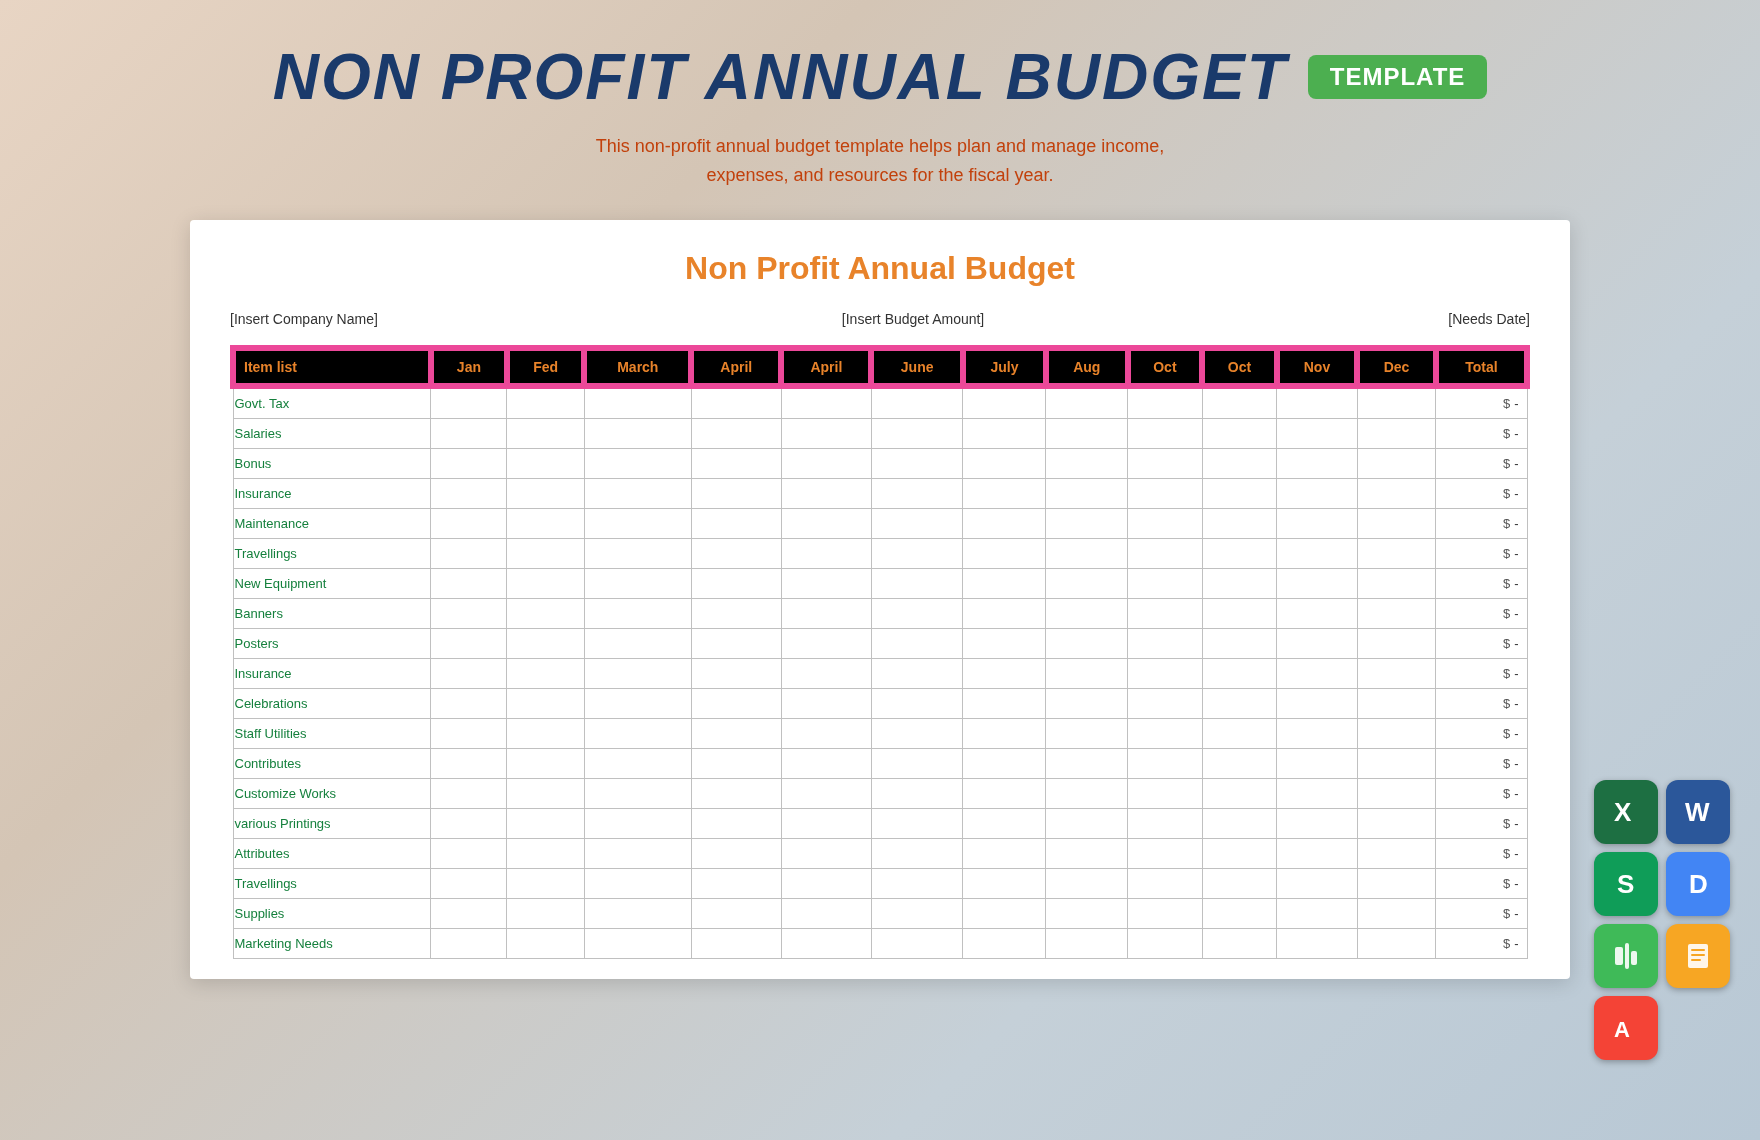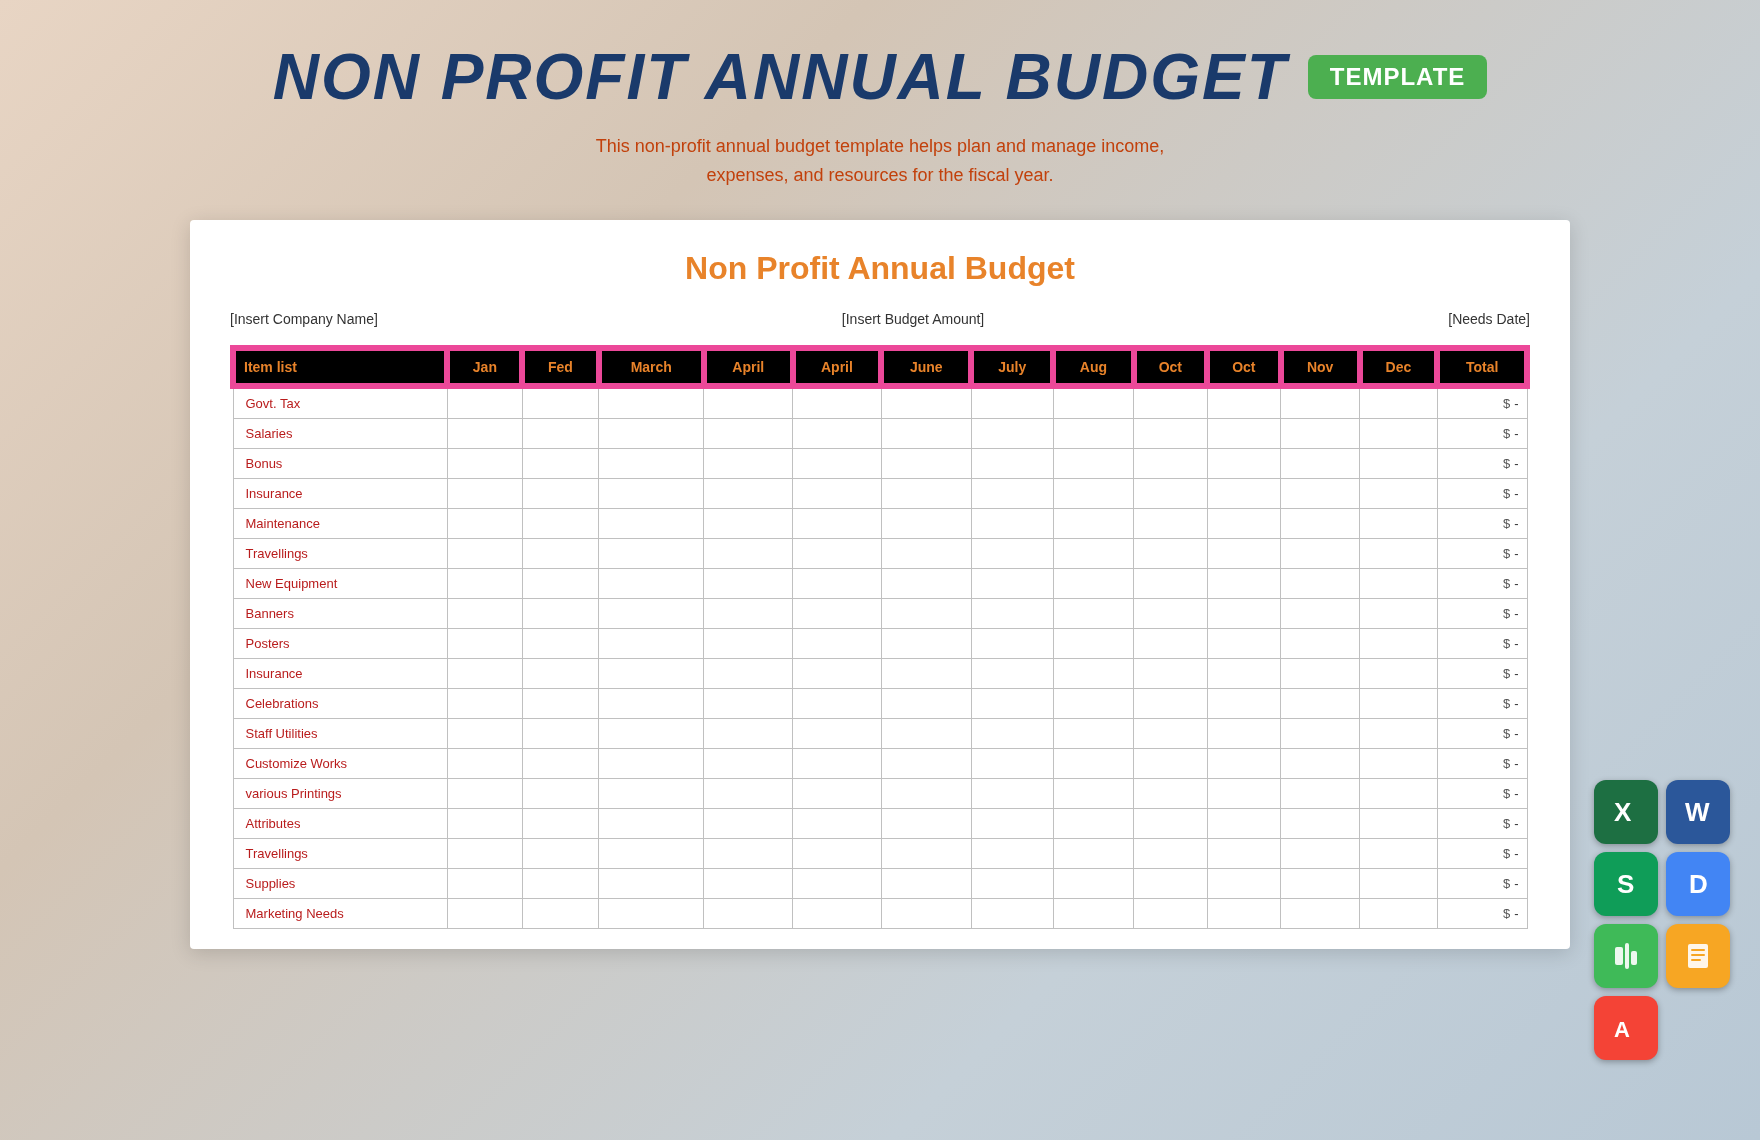--- a/index.html
+++ b/index.html
@@ -110,22 +110,22 @@
       border: 1px solid #c0c0c0;
       padding: 7px 6px;
       text-align: center;
       color: #333;
       font-size: 13px;
       height: 30px;
     }
 
     tbody tr td:first-child {
       text-align: left;
-      padding-left: 12px;
-      color: #b91c1c;
+      padding-left: 1px;
+      color: #15803d;
     }
 
     .total-col {
       color: #e8832a;
       font-weight: 700;
     }
 
     
     .side-icons {
       position: absolute;
@@ -391,20 +391,36 @@
           <td></td>
           <td></td>
           <td></td>
           <td></td>
           <td></td>
           <td></td>
           <td></td>
           <td style="text-align: right; padding-right: 8px;"><span style="color:#555;margin-right:4px;">$</span><span style="color:#333;">-</span></td>
         </tr>
         <tr>
+          <td>Contributes</td>
+          <td></td>
+          <td></td>
+          <td></td>
+          <td></td>
+          <td></td>
+          <td></td>
+          <td></td>
+          <td></td>
+          <td></td>
+          <td></td>
+          <td></td>
+          <td></td>
+          <td style="text-align: right; padding-right: 8px;"><span style="color:#555;margin-right:4px;">$</span><span style="color:#333;">-</span></td>
+        </tr>
+        <tr>
           <td>Customize Works</td>
           <td></td>
           <td></td>
           <td></td>
           <td></td>
           <td></td>
           <td></td>
           <td></td>
           <td></td>
           <td></td>

